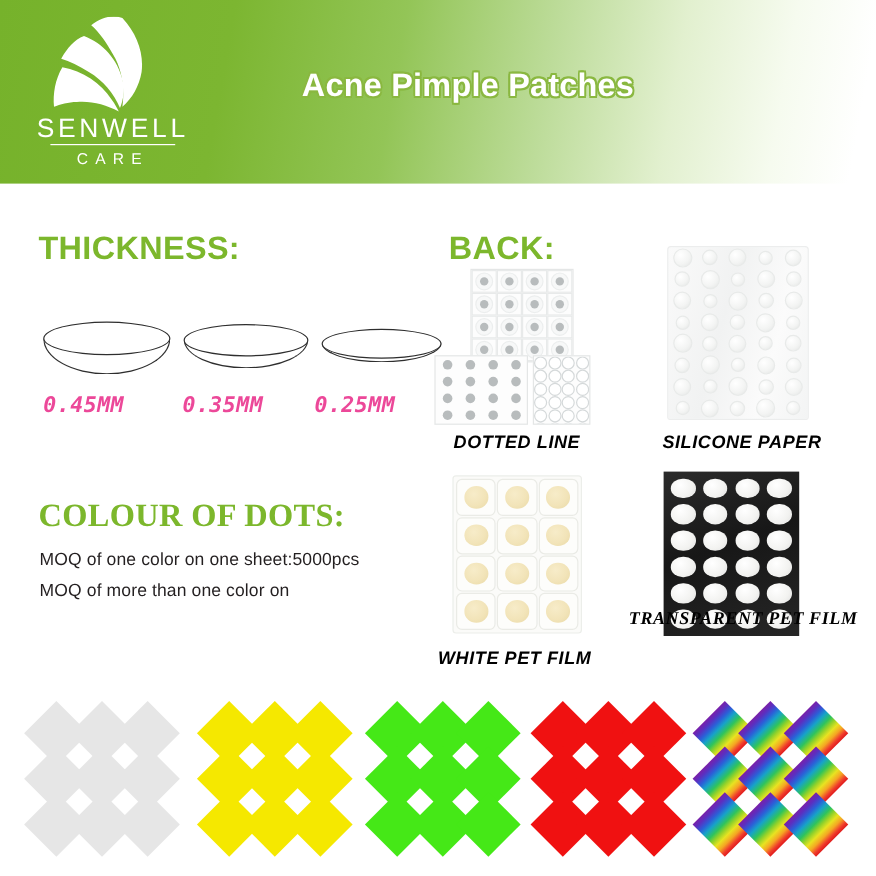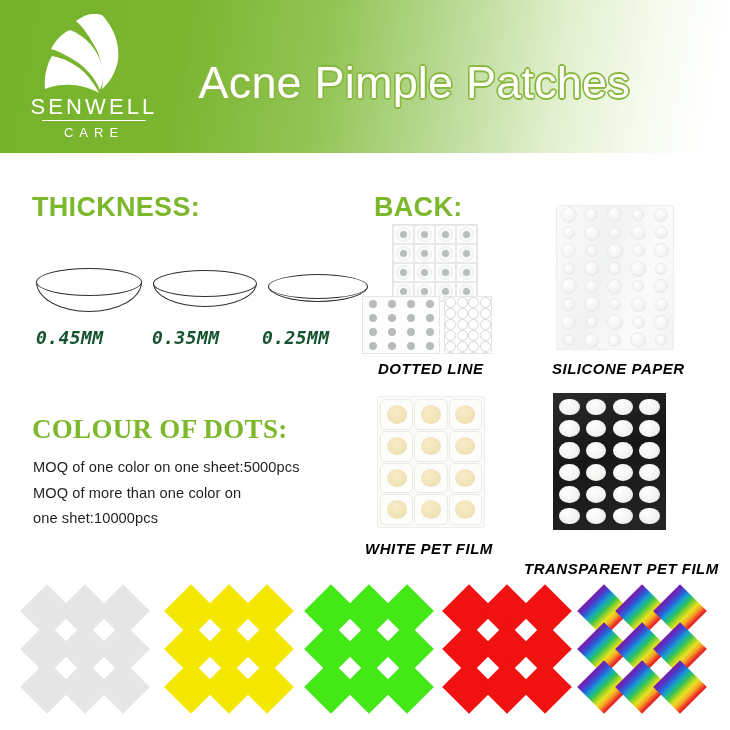--- a/index.html
+++ b/index.html
@@ -62,23 +62,23 @@
     color: #ffffff;
     font-size: 13px;
     letter-spacing: 6px;
     font-family: "Liberation Sans", sans-serif;
     line-height: 1;
   }
   .header-title {
     position: absolute;
     left: 150px; top: 55px;
     width: 480px;
-    text-align: right;
-    font-size: 45px;
-    font-weight: normal;
+    text-align: center;
+    font-size: 27px;
+    font-weight: bold;
     color: #ffffff;
     line-height: 1.23;
     letter-spacing: 0.2px;
     text-shadow:
       -1.3px -1.3px 0 #8ab840, 1.3px -1.3px 0 #8ab840,
       -1.3px  1.3px 0 #8ab840, 1.3px  1.3px 0 #8ab840,
        0px   -1.6px 0 #8ab840, 0px    1.6px 0 #8ab840,
       -1.6px  0px   0 #8ab840, 1.6px   0px  0 #8ab840;
   }
   .header-title .line2 { display: block; }
@@ -112,21 +112,21 @@
     position: absolute; left: 0; top: 0;
     width: 100%;
     border: 1.4px solid #2e2e2e;
     border-radius: 50%;
     background: #ffffff;
     box-sizing: border-box;
   }
   .disc-label {
     position: absolute;
     top: 327px;
-    color: #14532d;
+    color: #ec4899;
     font-size: 18px;
     font-weight: bold;
     font-style: italic;
     letter-spacing: 0.4px;
     font-family: "DejaVu Sans Mono", monospace;
     white-space: nowrap;
   }
 
   
   .caption {
@@ -627,21 +627,20 @@
   </div>
 
 <div class="caption" style="left:378px; top:360px;">DOTTED LINE</div>
 <div class="caption" style="left:552px; top:360px;">SILICONE PAPER</div>
 
 <div class="heading" id="heading-colour">COLOUR OF DOTS:</div>
 
 <div class="body-copy">
   <div>MOQ of one color on one sheet:5000pcs</div>
   <div>MOQ of more than one color on</div>
-  <div>one shet:10000pcs</div>
 </div>
 
 <div class="white-pet" id="white-pet-film">
     <div class="pet-patch">
       <div class="pet-dot"></div>
     </div>
     <div class="pet-patch">
       <div class="pet-dot"></div>
     </div>
     <div class="pet-patch">
@@ -744,21 +743,21 @@
     </div>
     <div class="cell">
       <div class="trans-dot"></div>
     </div>
     <div class="cell">
       <div class="trans-dot"></div>
     </div>
   </div>
 
 <div class="caption" style="left:365px; top:540px;">WHITE PET FILM</div>
-<div class="caption" style="left:524px; top:560px;">TRANSPARENT PET FILM</div>
+<div class="caption" style="left:524px; top:508px;font-family:Liberation Serif, serif;">TRANSPARENT PET FILM</div>
 
 <div id="swatch-row">
     <div class="swatch" style="left: 28px;">
       <div class="diamond" style="background: rgb(230, 230, 230); left: 0px; top: 0px;"></div>
       <div class="diamond" style="background: rgb(230, 230, 230); left: 38px; top: 0px;"></div>
       <div class="diamond" style="background: rgb(230, 230, 230); left: 76px; top: 0px;"></div>
       <div class="diamond" style="background: rgb(230, 230, 230); left: 0px; top: 38px;"></div>
       <div class="diamond" style="background: rgb(230, 230, 230); left: 38px; top: 38px;"></div>
       <div class="diamond" style="background: rgb(230, 230, 230); left: 76px; top: 38px;"></div>
       <div class="diamond" style="background: rgb(230, 230, 230); left: 0px; top: 76px;"></div>

